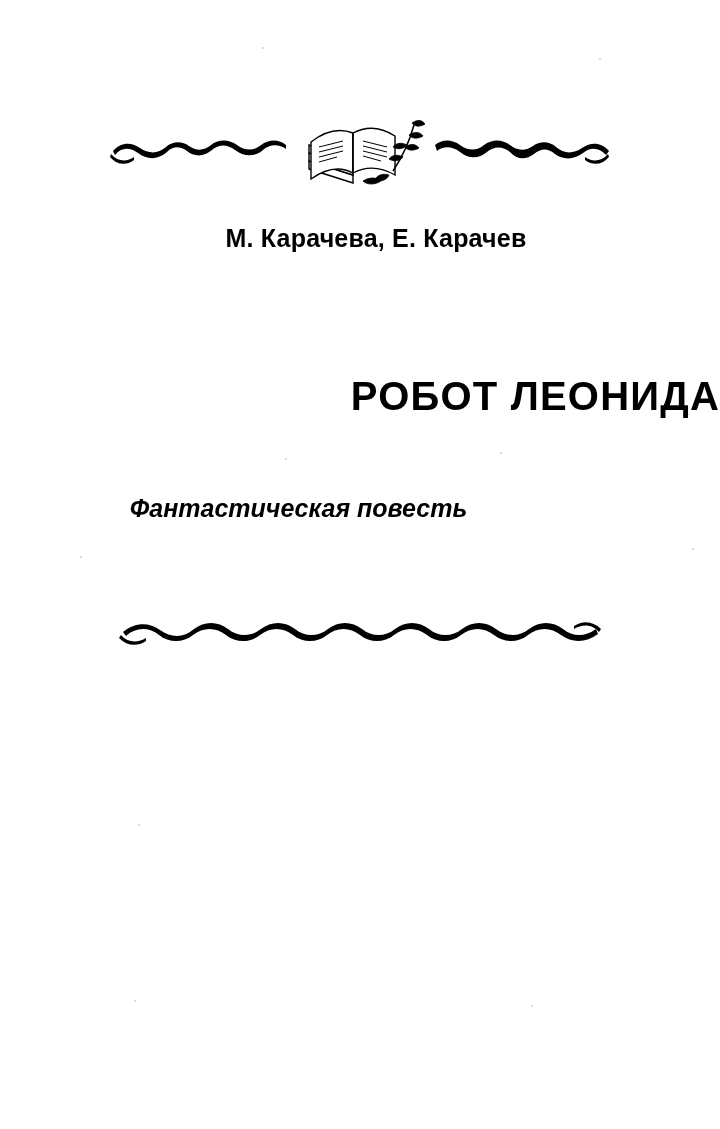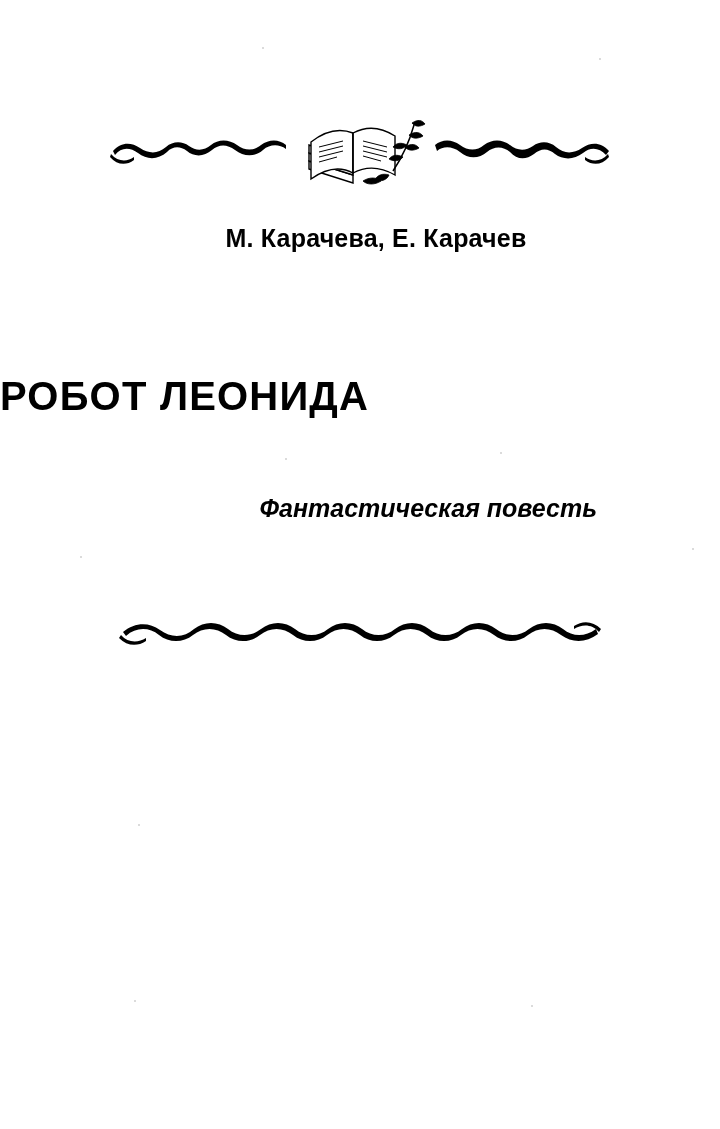--- a/index.html
+++ b/index.html
@@ -51,31 +51,31 @@
     font-size: 25px;
     font-weight: bold;
     letter-spacing: 0.2px;
     padding-left: 16px;
   }
   .title {
     position: absolute;
     top: 347px;
     left: 0;
     width: 720px;
-    text-align: left;
+    text-align: right;
     font-size: 40px;
     font-weight: bold;
     letter-spacing: 1.2px;
   }
   .subtitle {
     position: absolute;
     top: 494px;
     left: 0;
     width: 597px;
-    text-align: right;
+    text-align: center;
     font-size: 25px;
     font-style: italic;
     font-weight: bold;
   }
 
   
   .bottom-ornament {
     position: absolute;
     top: 600px;
     left: 0;

